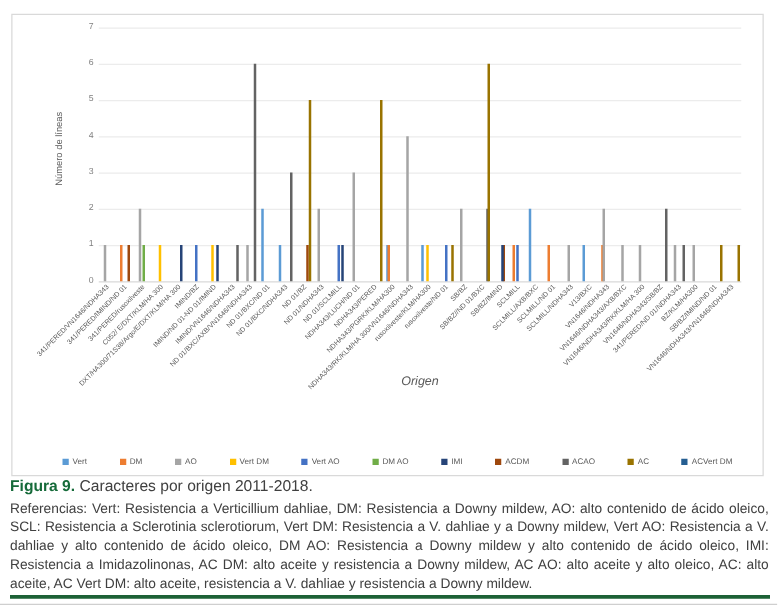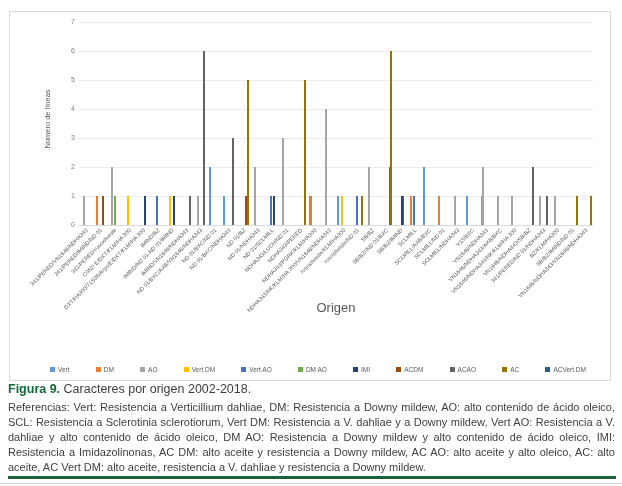--- a/index.html
+++ b/index.html
@@ -6,21 +6,21 @@
     font-family:"Liberation Sans", sans-serif;}
   #stage{position:relative;width:622px;height:486px;background:#fff;overflow:hidden;}
 
   
   .figure-panel{position:absolute;left:9px;top:11px;width:600px;height:368px;
     background:#fff;border:1px solid #d9d9d9;}
   .y-axis-title{position:absolute;left:-62px;top:100px;width:203px;height:14px;
     transform:rotate(-90deg);transform-origin:center center;
     font-size:7.5px;color:#595959;text-align:center;}
   .x-axis-title{position:absolute;left:69px;top:288px;width:514px;
-    font-size:13px;color:#595959;text-align:center;}
+    font-size:10px;color:#595959;text-align:center;font-style:italic;}
   #plot{position:absolute;left:69px;top:10px;width:514px;height:203px;}
   .gridline{position:absolute;left:0;width:514px;height:1px;background:#ececec;}
   .gridline.base{background:#d9d9d9;}
   .ytick{position:absolute;left:-16px;width:12px;text-align:right;
     font-size:7px;color:#808080;line-height:8px;}
   .bar{position:absolute;width:2px;}
   .xlabel-anchor{position:absolute;width:0;height:0;}
   .xlabel-anchor span{position:absolute;right:1px;top:2px;white-space:nowrap;
     font-size:5.6px;color:#595959;transform-origin:100% 0;transform:rotate(-45deg);}
   #legend{position:absolute;left:40px;right:24px;bottom:7px;display:flex;
@@ -266,20 +266,20 @@
         </div>
         <div class="legend-item">
           <span class="legend-swatch" style="background: rgb(37, 94, 145);"></span>
           <span class="legend-label">ACVert DM</span>
         </div>
       </div>
   </div>
 
   <div class="figure-caption">
     <span class="fig-label">Figura 9.</span>
-    <span>Caracteres por origen 2002-2018.</span>
+    <span>Caracteres por origen 2011-2018.</span>
   </div>
 
   <div class="references">Referencias: Vert: Resistencia a Verticillium dahliae, DM: Resistencia a Downy mildew, AO: alto contenido de ácido oleico, SCL: Resistencia a Sclerotinia sclerotiorum, Vert DM: Resistencia a V. dahliae y a Downy mildew, Vert AO: Resistencia a V. dahliae y alto contenido de ácido oleico, DM AO: Resistencia a Downy mildew y alto contenido de ácido oleico, IMI: Resistencia a Imidazolinonas, AC DM: alto aceite y resistencia a Downy mildew, AC AO: alto aceite y alto oleico, AC: alto aceite, AC Vert DM: alto aceite, resistencia a V. dahliae y resistencia a Downy mildew.</div>
 
   <div class="bottom-rule"></div>
   <div class="bottom-line"></div>
 </div>
 
 </body></html>

